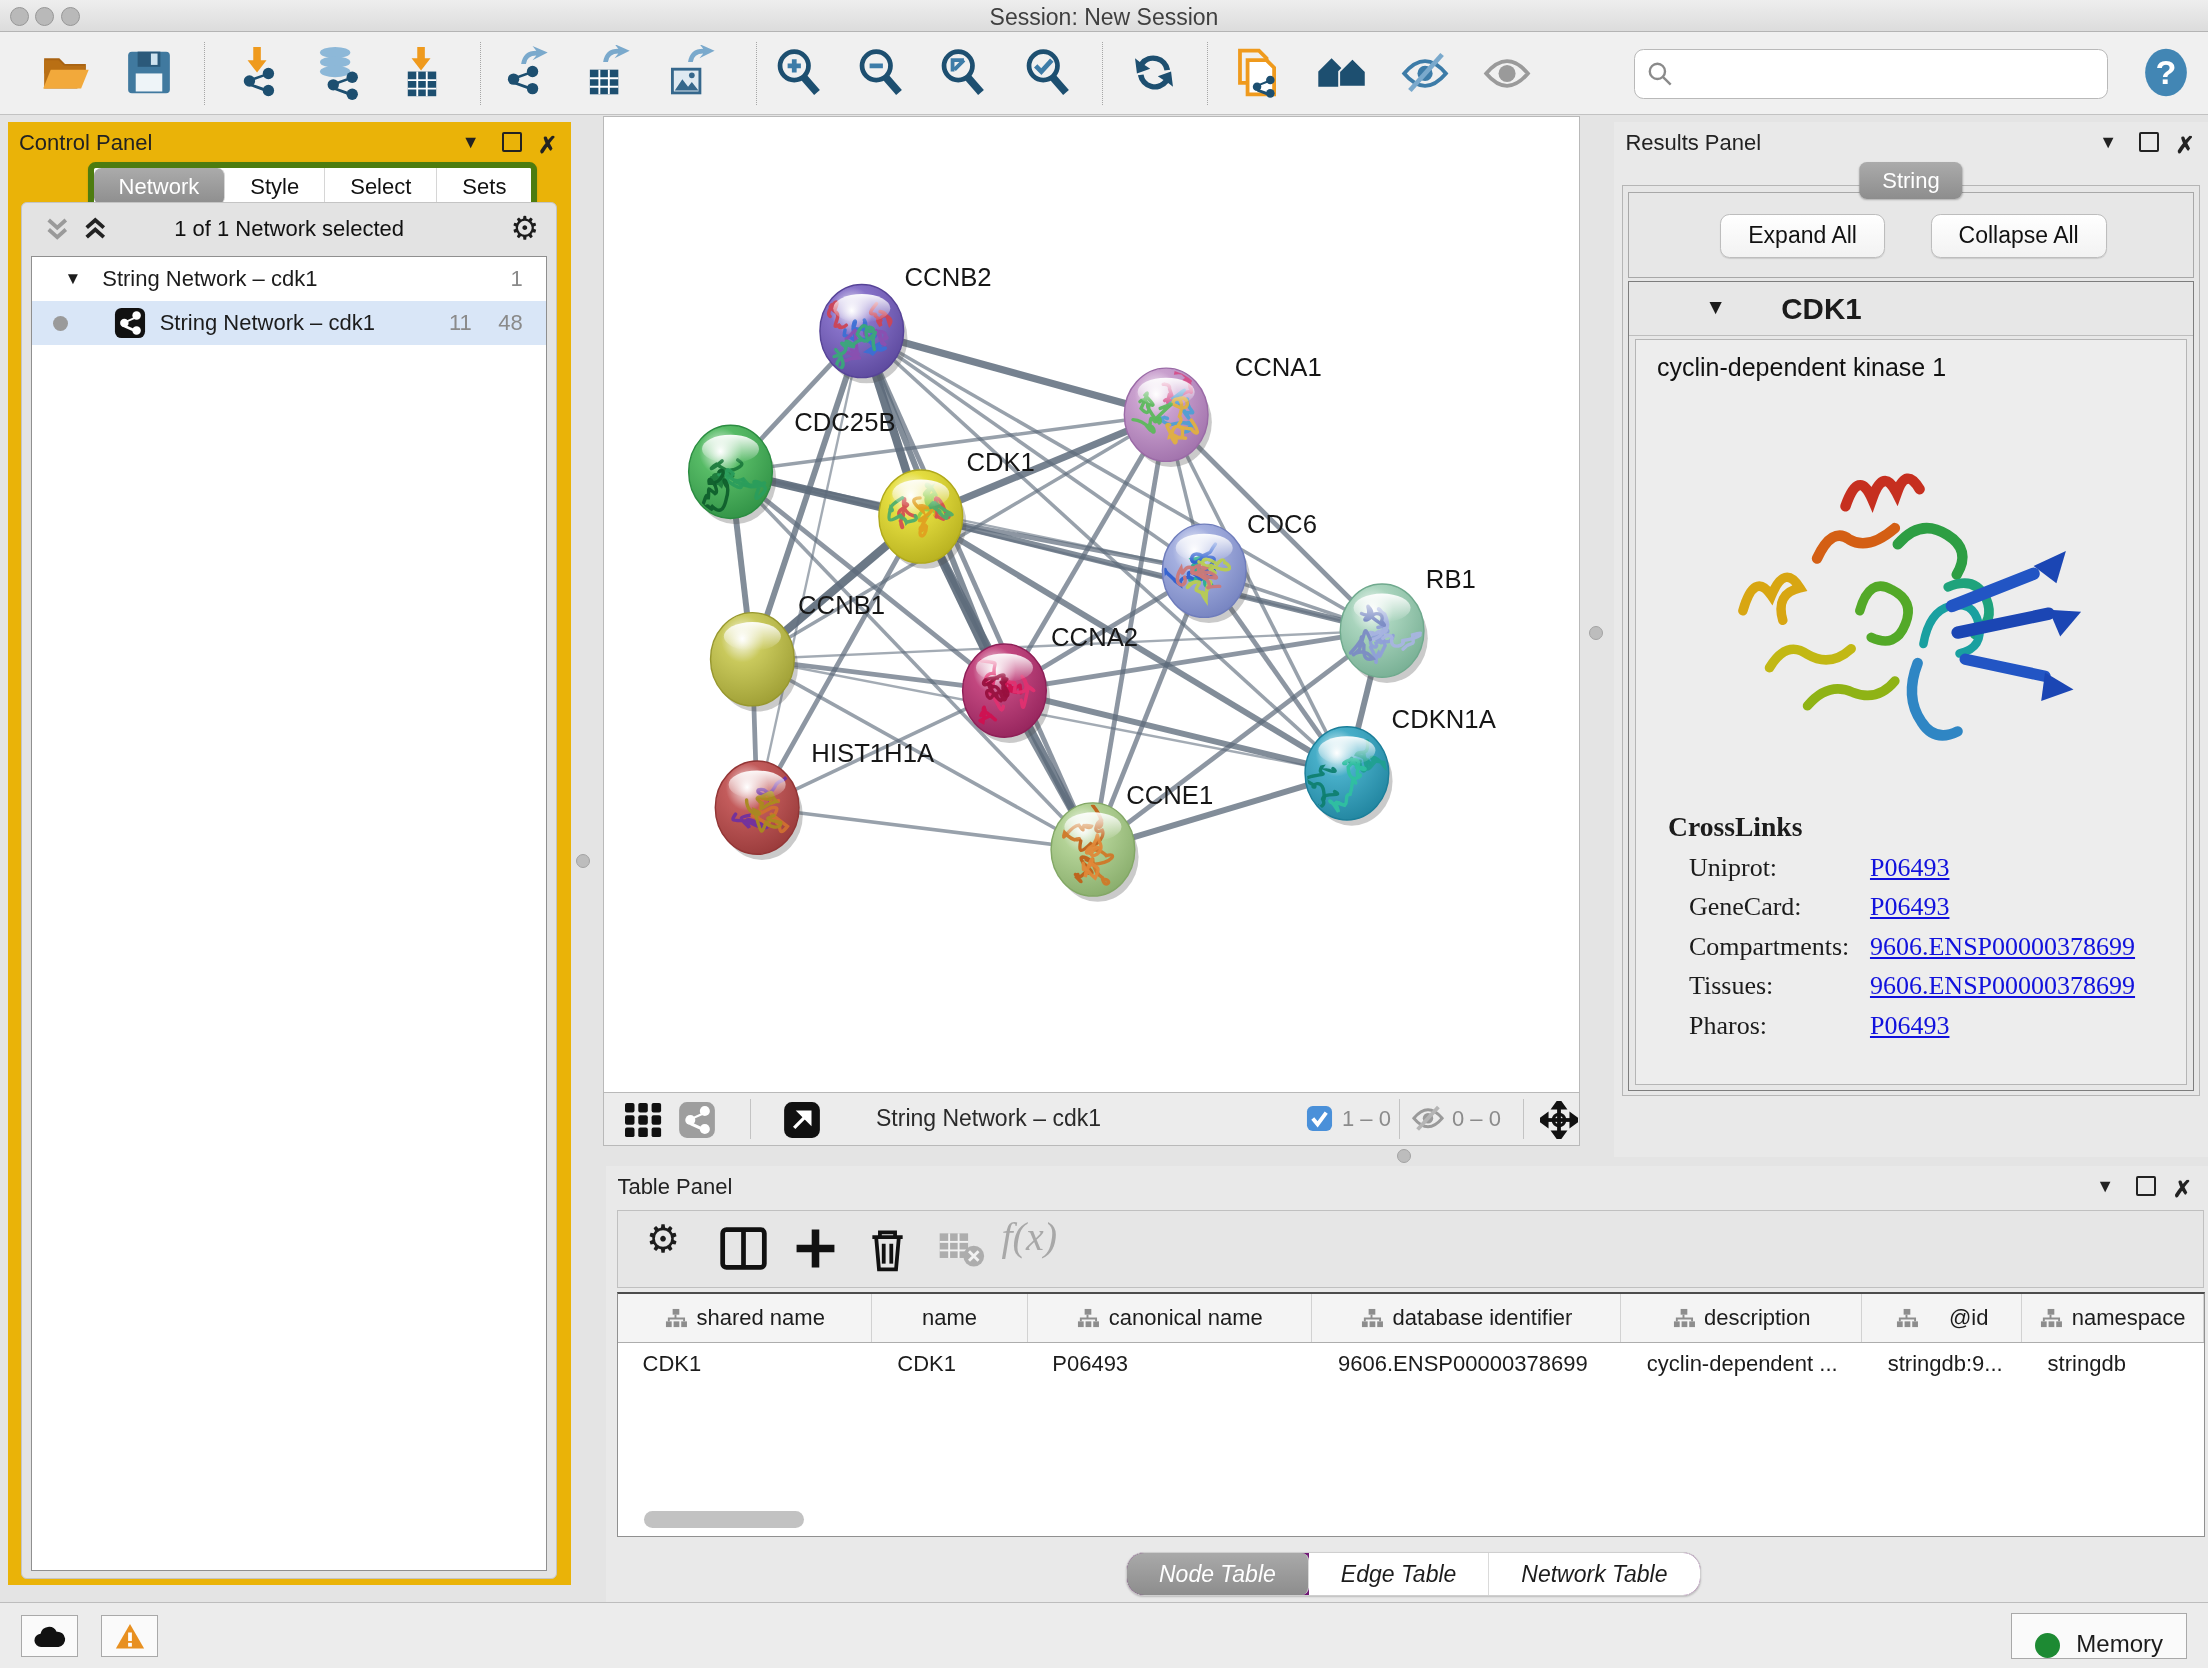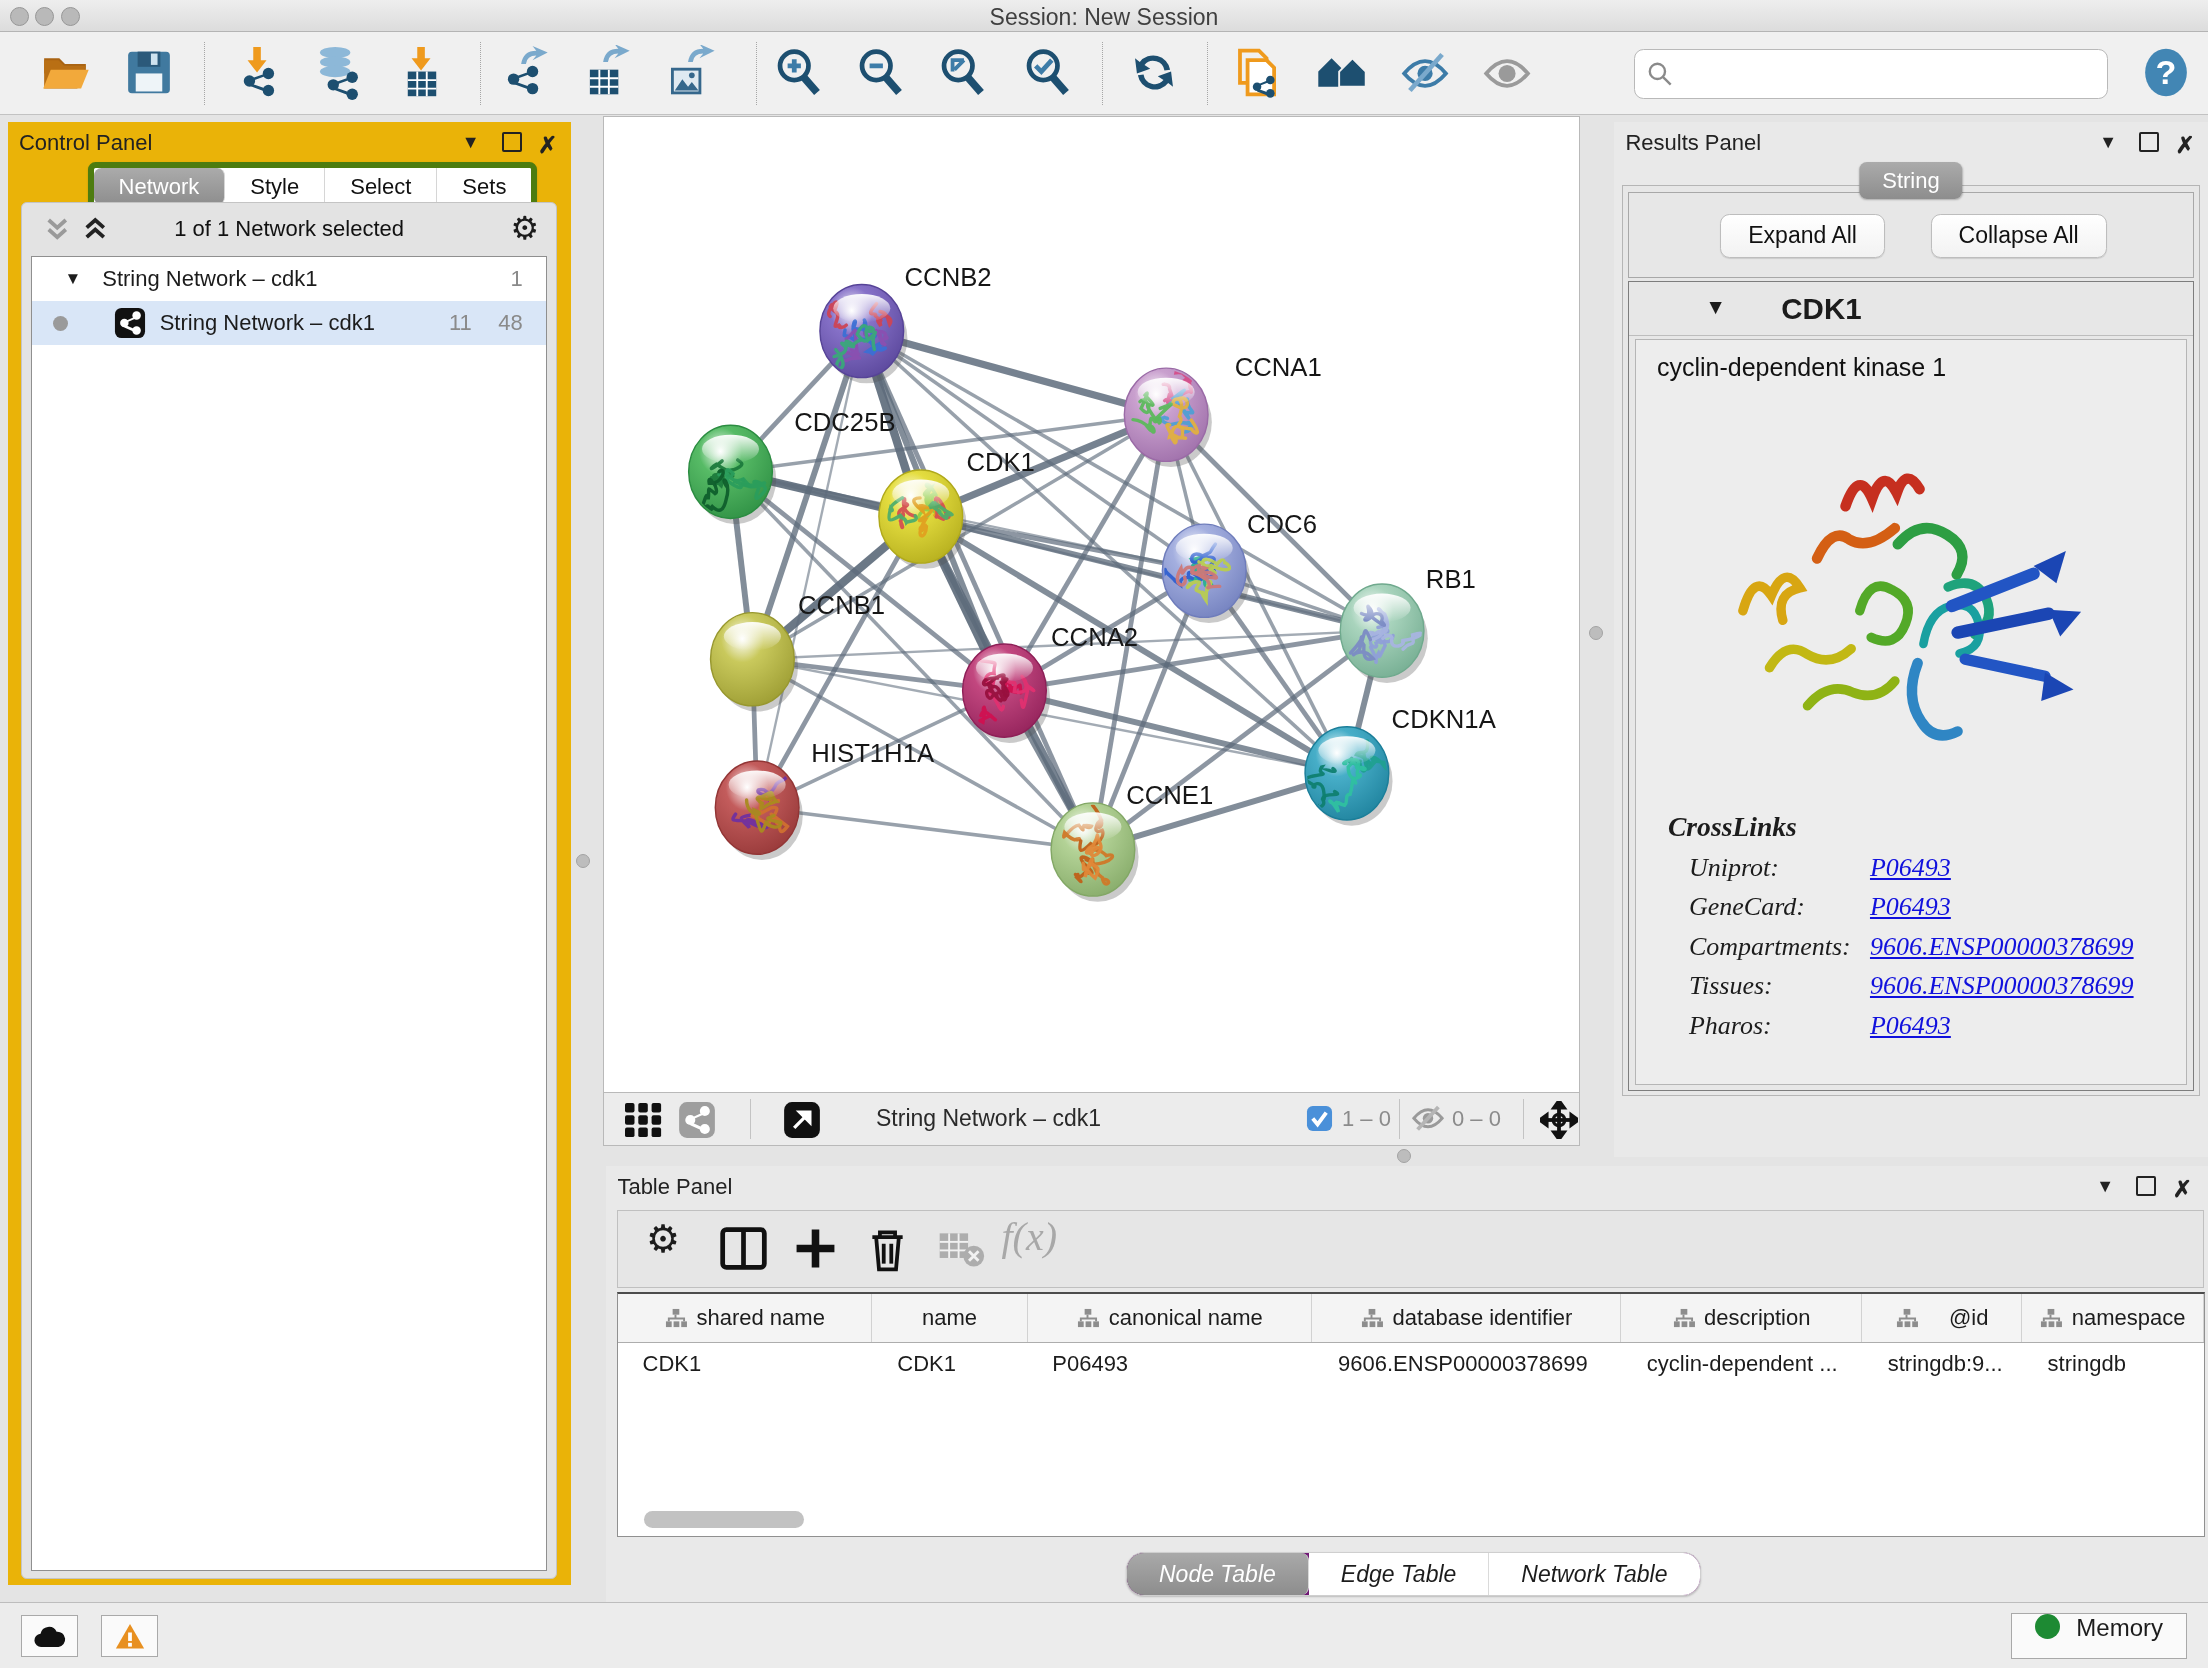--- a/index.html
+++ b/index.html
@@ -64,21 +64,21 @@
   .btn{background:linear-gradient(#ffffff,#f2f2f2);border:1px solid #bdbdbd;border-radius:9.5px;
     font-size:23px;padding:7.6px 27px;color:#111;box-shadow:0 1px 1px rgba(0,0,0,.12);}
   .rp-entry{position:absolute;left:5.7px;right:5.7px;top:95px;bottom:3.8px;border:1px solid #7d7d7d;}
   .rp-entry-head{position:absolute;left:0;top:0;width:100%;height:53px;border-bottom:1px solid #bdbdbd;}
   .rp-gene{position:absolute;left:152px;top:9.5px;font-size:29.5px;font-weight:bold;}
   .rp-caret{position:absolute;left:76px;top:13.3px;font-size:21px;}
   .rp-content{position:absolute;left:5.7px;right:5.7px;top:57px;bottom:5.7px;background:#ededed;
     border:1px solid #b5b5b5;overflow:hidden;}
   .rp-desc{position:absolute;left:21px;top:13.3px;font-size:25px;color:#111;}
   .crosslinks{position:absolute;left:0;top:471px;width:100%;
-    font-family:"Liberation Serif",serif;font-style:italic;}
+    font-family:"Liberation Serif",serif;}
   .cl-head{font-size:27.6px;font-weight:bold;margin-left:32px;}
   .cl-row{display:flex;font-size:26px;margin:9.5px 0 0 53px;}
   .cl-label{width:181px;}
   .cl-link{color:#1111dd;text-decoration:underline;}
   
   .table-panel{position:absolute;left:606px;top:1166px;width:1603px;height:438px;background:#e9e9e9;}
   .tp-toolbar{position:absolute;left:10.5px;top:44px;width:1585px;height:76px;background:#e6e6e6;
     border:1px solid #c0c0c0;}
   .tp-tool{position:absolute;top:11.4px;width:53px;height:53px;}
   .table{position:absolute;left:10.5px;top:126px;width:1586px;height:242px;background:#fff;
@@ -94,21 +94,21 @@
     border:1px solid #cfcfcf;border-radius:18px;overflow:hidden;box-shadow:0 1px 1.9px rgba(0,0,0,.2);font-style:italic;}
   .btab{padding:7.6px 32px;font-size:23px;background:#fff;border-right:1px solid #dadada;}
   .btab:last-child{border-right:none;}
   .btab.active{background:linear-gradient(#a9a9a9,#8d8d8d);color:#fff;border-radius:7.6px;}
   
   .statusbar{position:absolute;left:0;top:1602px;width:100%;height:67px;background:#ececec;
     border-top:1px solid #bdbdbd;}
   .sb-btn{position:absolute;top:12.4px;width:55px;height:40px;background:#fafafa;
     border:1px solid #a9a9a9;display:flex;align-items:center;justify-content:center;}
   .memory-btn{position:absolute;right:21px;top:9.5px;height:44px;background:#fafafa;
-    border:1px solid #a9a9a9;display:flex;align-items:flex-start;gap:16px;padding:0 23px;font-size:24px;}
+    border:1px solid #a9a9a9;display:flex;align-items:flex-end;gap:16px;padding:0 23px;font-size:24px;}
   .memdot{width:25px;height:25px;border-radius:50%;background:#1d8a33;}
   .gear{font-family:"DejaVu Sans",sans-serif;}
 </style>
 </head>
 <body>
 
 <div class="app">
 
   <div class="titlebar">
     <div class="tl" style="left:9.5px"></div>

